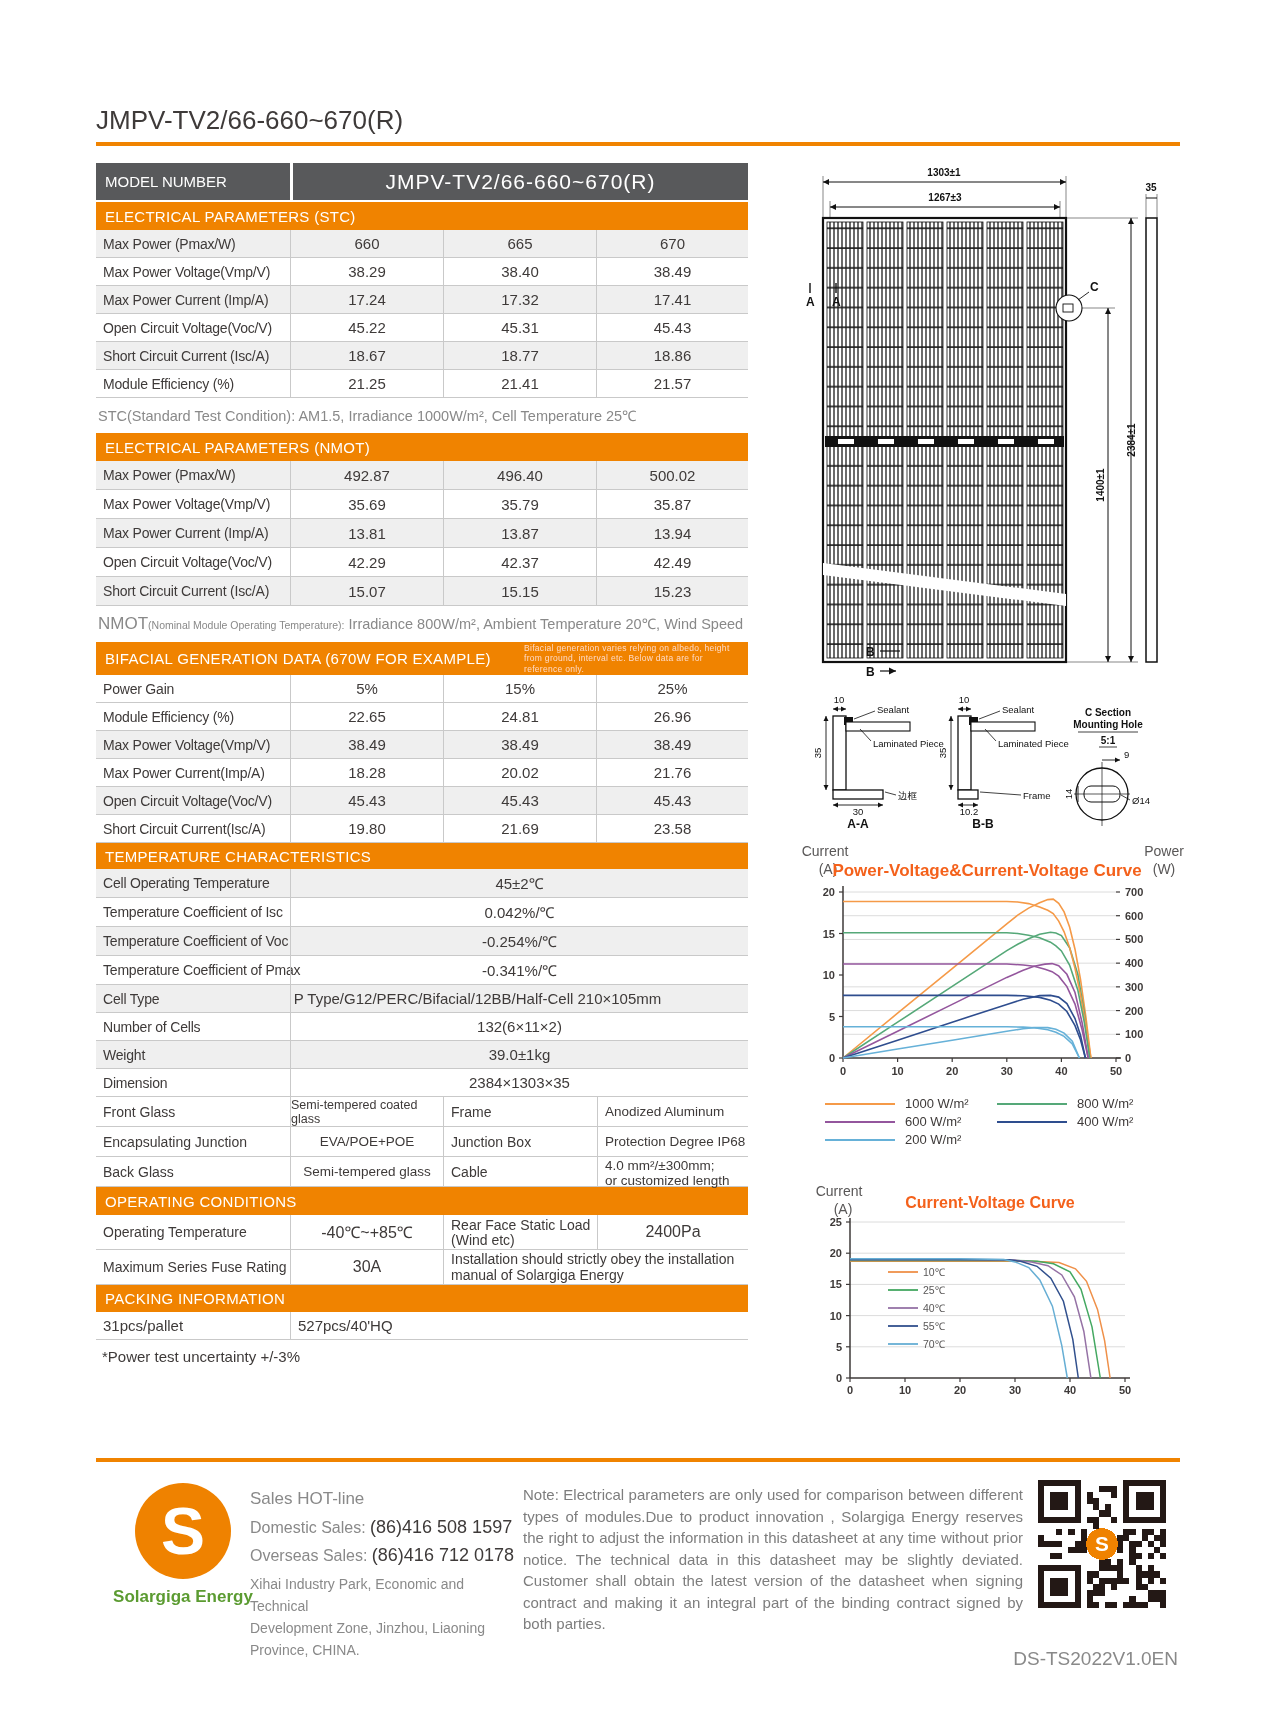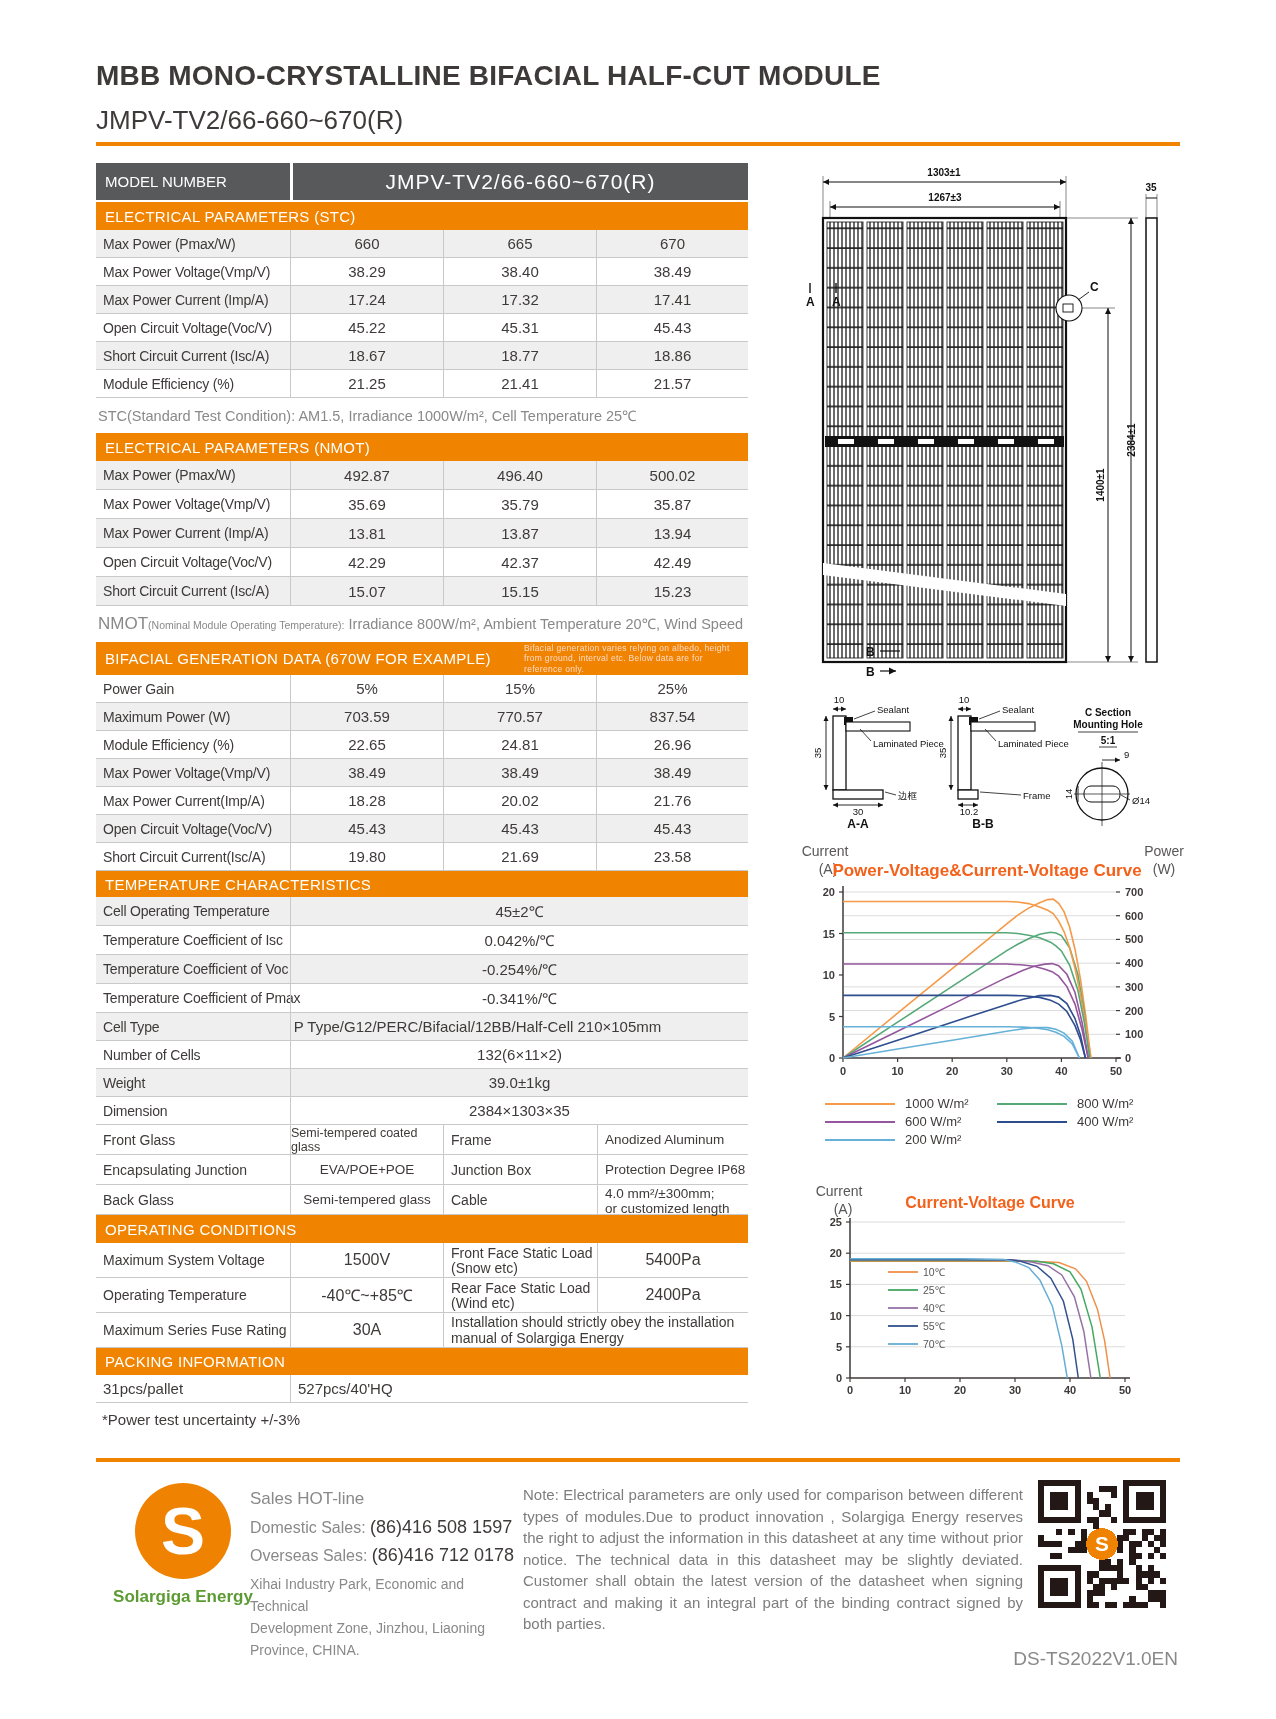--- a/index.html
+++ b/index.html
@@ -61,21 +61,20 @@
   .note{position:absolute;left:523px;top:1484px;width:500px;font-size:15px;line-height:21.5px;
         color:#7d7d7d;text-align:justify;}
   .doccode{position:absolute;left:878px;top:1648px;width:300px;text-align:right;
            font-size:19px;color:#898989;}
 </style>
 </head>
 <body>
 
 <div class="page">
 
-  <div class="h1">MBB MONO-CRYSTALLINE BIFACIAL HALF-CUT MODULE</div>
   <div class="h2">JMPV-TV2/66-660~670(R)</div>
   <div class="rule" style="top:142px;"></div>
 
   <div class="leftcol">
 
     <div class="model-row">
       <div class="model-l">MODEL NUMBER</div>
       <div class="model-r">JMPV-TV2/66-660~670(R)</div>
     </div>
 
@@ -162,26 +161,20 @@
     <div class="ohead" style="height:33px;margin-top:4px;">
       <span>BIFACIAL GENERATION DATA (670W FOR EXAMPLE)</span>
       <span class="hnote">Bifacial generation varies relying on albedo, height from ground, interval etc. Below data are for reference only.</span>
     </div>
     <div>
         <div class="trow" style="height: 28px;">
           <div class="tcell lab" style="width: 194px;">Power Gain</div>
           <div class="tcell" style="width: 153px;">5%</div>
           <div class="tcell" style="width: 153px;">15%</div>
           <div class="tcell" style="width: 152px;">25%</div>
-        </div>
-        <div class="trow g" style="height: 28px;">
-          <div class="tcell lab" style="width: 194px;">Maximum Power (W)</div>
-          <div class="tcell" style="width: 153px;">703.59</div>
-          <div class="tcell" style="width: 153px;">770.57</div>
-          <div class="tcell" style="width: 152px;">837.54</div>
         </div>
         <div class="trow" style="height: 28px;">
           <div class="tcell lab" style="width: 194px;">Module Efficiency (%)</div>
           <div class="tcell" style="width: 153px;">22.65</div>
           <div class="tcell" style="width: 153px;">24.81</div>
           <div class="tcell" style="width: 152px;">26.96</div>
         </div>
         <div class="trow g" style="height: 28px;">
           <div class="tcell lab" style="width: 194px;">Max Power Voltage(Vmp/V)</div>
           <div class="tcell" style="width: 153px;">38.49</div>
@@ -266,29 +259,20 @@
       <div class="scell ctr c2 f13">Semi-tempered glass</div>
       <div class="scell lft c3 f14">Cable</div>
       <div class="scell lft c4 f13">
         <span class="two"><span>4.0 mm²/±300mm;</span><br>
         <span>or customized length</span></span>
       </div>
     </div>
 
     <div class="ohead" style="height:28px;">
       <span>OPERATING CONDITIONS</span>
-    </div>
-    <div class="orow g">
-      <div class="scell first lft c1 f14">Maximum System Voltage</div>
-      <div class="scell ctr c2">1500V</div>
-      <div class="scell lft c3 f14">
-        <span class="two"><span>Front Face Static Load</span><br>
-        <span>(Snow etc)</span></span>
-      </div>
-      <div class="scell ctr c4">5400Pa</div>
     </div>
     <div class="orow">
       <div class="scell first lft c1 f14">Operating Temperature</div>
       <div class="scell ctr c2">-40℃~+85℃</div>
       <div class="scell lft c3 f14">
         <span class="two"><span>Rear Face Static Load</span><br>
         <span>(Wind etc)</span></span>
       </div>
       <div class="scell ctr c4">2400Pa</div>
     </div>

